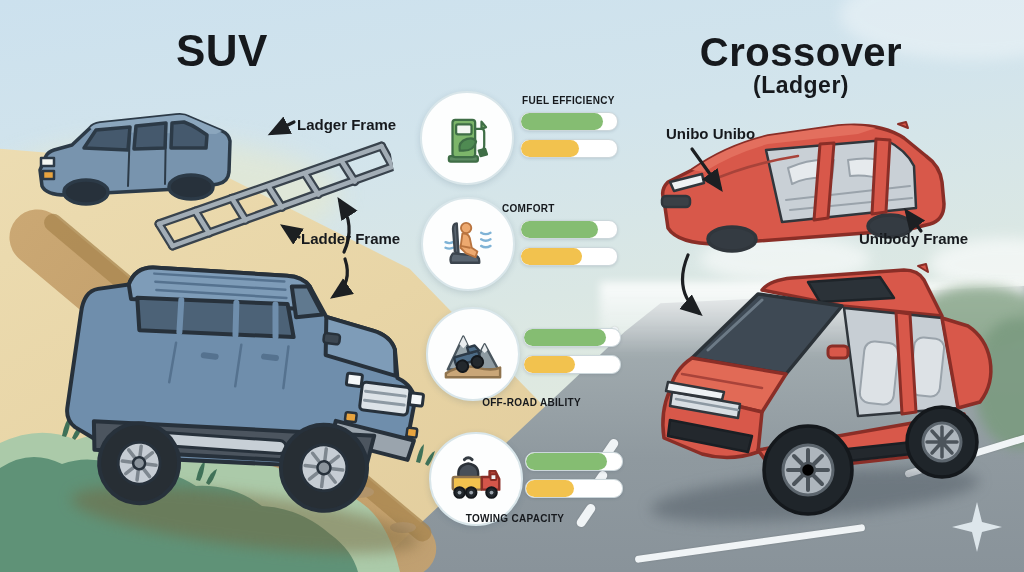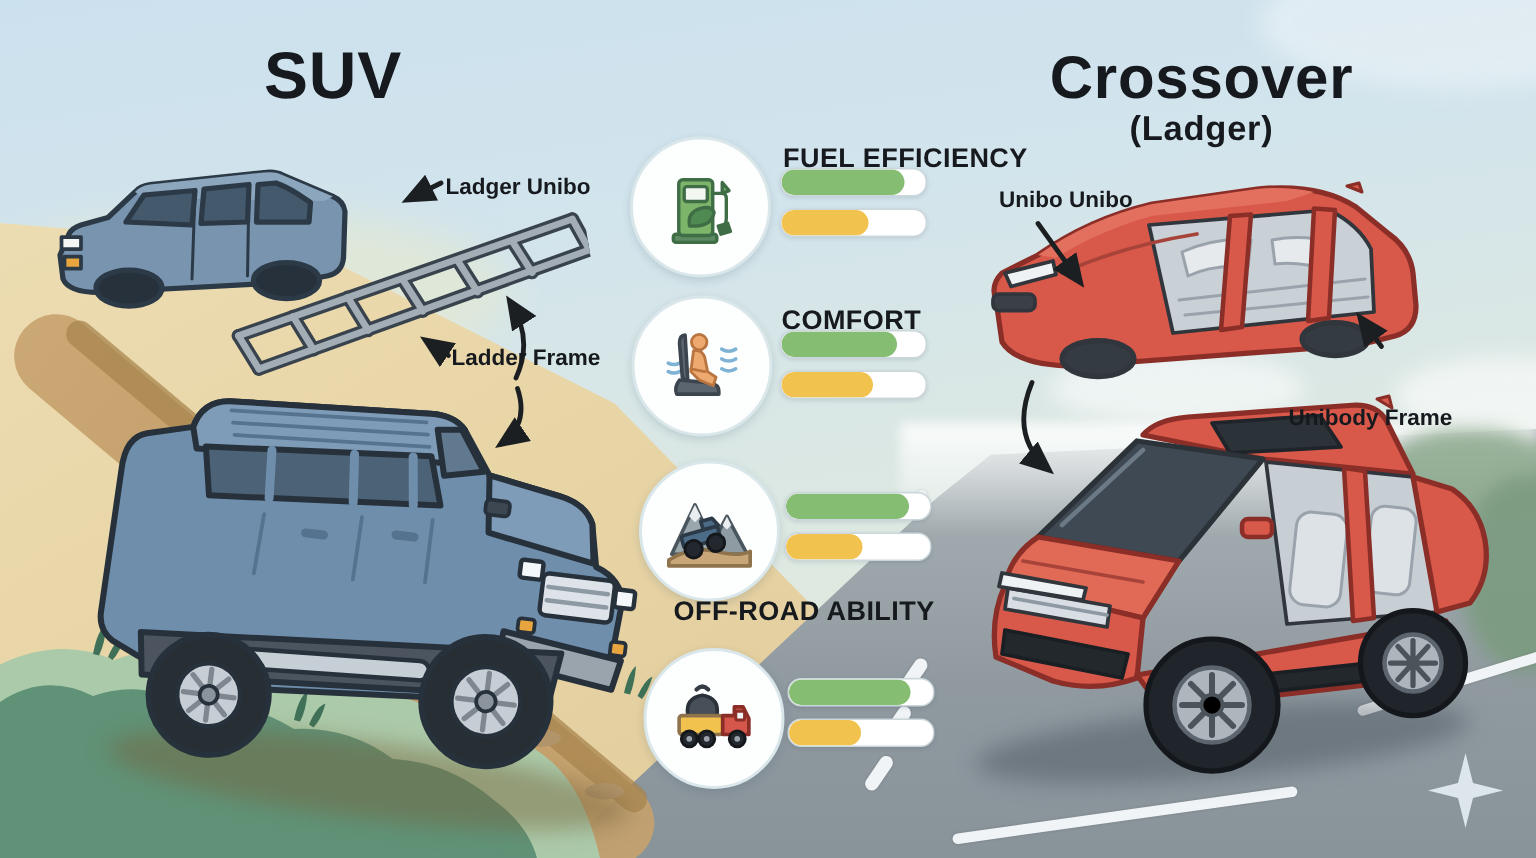--- a/index.html
+++ b/index.html
@@ -32,21 +32,21 @@
   .sparkle{left:952px;top:502px;width:50px;height:50px;z-index:6;background:#e2eaef;opacity:.95;
     clip-path:polygon(50% 0%,60% 40%,100% 50%,60% 60%,50% 100%,40% 60%,0% 50%,40% 40%);}
   
   .title{z-index:45;font-weight:bold;text-align:center;letter-spacing:.5px;}
   .t-main-left{left:92px;top:26px;width:260px;font-size:44px;}
   .t-sub-left{left:92px;top:72px;width:260px;font-size:24px;}
   .t-main-right{left:671px;top:30px;width:260px;font-size:40px;}
   .t-sub-right{left:671px;top:72px;width:260px;font-size:23px;}
   .callout{z-index:45;font-weight:bold;font-size:15px;white-space:nowrap;}
   
-  .metric-label{z-index:60;font-weight:bold;font-size:18px;letter-spacing:.3px;white-space:nowrap;}
+  .metric-label{z-index:60;font-weight:bold;font-size:10px;letter-spacing:.3px;white-space:nowrap;}
   .icon-circle{z-index:60;width:90px;height:90px;border-radius:50%;background:#fdfefe;
     border:2px solid #d9e6ea;box-shadow:0 2px 6px rgba(60,90,110,.18);display:flex;
     align-items:center;justify-content:center;}
   .bar{z-index:60;width:96px;height:17px;border-radius:9px;background:#ffffff;
     border:1.5px solid #ccd7db;box-shadow:0 1px 3px rgba(50,70,90,.15);overflow:hidden;}
   .bar-fill{height:100%;border-radius:9px;}
   .fill-green{background:#85bd72;}
   .fill-yellow{background:#f2c24e;}
   svg{display:block;}
   .car{z-index:12;}
@@ -230,24 +230,24 @@
       <path d="M294 122 L272 133" marker-end="url(#ah)"></path>
       <path d="M299 237 L284 227" marker-end="url(#ah)"></path>
       <path d="M344 252 Q356 226 340 201" marker-end="url(#ah)"></path>
       <path d="M345 259 Q353 283 334 296" marker-end="url(#ah)"></path>
       <path d="M692 149 L720 188" marker-end="url(#ah)"></path>
       <path d="M921 231 L907 212" marker-end="url(#ah)"></path>
       <path d="M688 255 Q673 291 699 313" marker-end="url(#ah)"></path>
     </g>
   </svg>
 
-  <div class="abs callout" style="left:297px;top:116px;">Ladger Unibo</div>
+  <div class="abs callout" style="left:297px;top:116px;">Ladger Frame</div>
   <div class="abs callout" style="left:301px;top:230px;">Ladder Frame</div>
   <div class="abs callout" style="left:666px;top:125px;">Unibo Unibo</div>
-  <div class="abs callout" style="left:859px;top:230px;margin-top:40px;">Unibody Frame</div>
+  <div class="abs callout" style="left:859px;top:230px;">Unibody Frame</div>
 
   <div class="abs icon-circle" style="left:420px;top:91px;">
     <svg width="58" height="58" viewBox="0 0 64 64">
       <g stroke="#3f6e46" stroke-width="2.5" stroke-linejoin="round" stroke-linecap="round">
         <rect x="12" y="52" width="32" height="6" rx="2" fill="#5d8a62"></rect>
         <rect x="16" y="12" width="25" height="41" rx="3" fill="#7cb56a"></rect>
         <rect x="20" y="17" width="17" height="11" rx="2" fill="#f3f7f2"></rect>
         <path d="M24 46 Q22 36 32 33 Q40 31 42 36 Q40 46 28 46 Z" fill="#4f8a52"></path>
         <path d="M41 22 L48 22 Q51 22 51 26 L51 40 Q51 46 47 48" fill="none"></path>
         <path d="M45 46 L52 44 L54 50 L47 52 Z" fill="#3f6e46"></path>
@@ -269,21 +269,21 @@
         <path d="M8 30 q4 2 8 0 M8 36 q4 2 8 0" stroke="#7fb3d6" stroke-width="2.5" fill="none"></path>
         <path d="M46 20 q5 3 10 0 M46 27 q5 3 10 0 M46 34 q5 3 10 0" stroke="#7fb3d6" stroke-width="2.5" fill="none"></path>
         <path d="M20 10 Q16 10 16 16 L18 40 L22 44 L20 10 Z" fill="#5a6570" stroke="#3c454e" stroke-width="2.5"></path>
         <path d="M16 42 L38 44 Q44 45 44 50 L44 52 L14 52 Q12 47 16 42 Z" fill="#5a6570" stroke="#3c454e" stroke-width="2.5"></path>
         <circle cx="30" cy="15" r="5.5" fill="#eda96f" stroke="#b9743f" stroke-width="2"></circle>
         <path d="M26 21 Q32 20 34 26 L36 36 L42 40 L40 46 L30 42 L24 36 Z" fill="#eda96f" stroke="#b9743f" stroke-width="2"></path>
         <path d="M24 34 L34 36" stroke="#b9743f" stroke-width="2"></path>
       </g>
     </svg>
   </div>
-  <div class="abs metric-label" style="left:521px;top:203px;text-align:right;">COMFORT</div>
+  <div class="abs metric-label" style="left:502px;top:203px;text-align:right;">COMFORT</div>
   <div class="abs bar" style="left:520px;top:220px;">
     <div class="bar-fill fill-green" style="width: 80%;"></div>
   </div>
   <div class="abs bar" style="left:520px;top:247px;">
     <div class="bar-fill fill-yellow" style="width: 64%;"></div>
   </div>
 
   <div class="abs icon-circle" style="left:426px;top:307px;">
     <svg width="62" height="62" viewBox="0 0 64 64">
       <g stroke-linejoin="round" stroke-linecap="round">
@@ -300,21 +300,21 @@
         </g>
       </g>
     </svg>
   </div>
   <div class="abs bar" style="left:523px;top:328px;">
     <div class="bar-fill fill-green" style="width: 85%;"></div>
   </div>
   <div class="abs bar" style="left:523px;top:355px;">
     <div class="bar-fill fill-yellow" style="width: 53%;"></div>
   </div>
-  <div class="abs metric-label" style="left:449px;top:397px;width:132px;text-align:left;">OFF-ROAD ABILITY</div>
+  <div class="abs metric-label" style="left:449px;top:397px;width:132px;text-align:right;">OFF-ROAD ABILITY</div>
 
   <div class="abs icon-circle" style="left:429px;top:432px;">
     <svg width="62" height="62" viewBox="0 0 64 64">
       <g stroke-linejoin="round" stroke-linecap="round">
         <path d="M20 12 Q24 8 28 12" fill="none" stroke="#343b42" stroke-width="3"></path>
         <path d="M14 30 Q12 18 24 16 Q36 18 34 30 Z" fill="#474f58" stroke="#2b3138" stroke-width="2.5"></path>
         <rect x="8" y="30" width="30" height="13" rx="2" fill="#f2c24e" stroke="#8f734d" stroke-width="2.5"></rect>
         <path d="M38 30 L46 30 L46 24 L52 24 L56 32 L56 43 L38 43 Z" fill="#d5564a" stroke="#8a2e27" stroke-width="2.5"></path>
         <rect x="47" y="27" width="6" height="6" rx="1" fill="#eef2f4" stroke="#8a2e27" stroke-width="2"></rect>
         <circle cx="15" cy="46" r="5.5" fill="#22282d" stroke="#14181c" stroke-width="2"></circle>
@@ -325,20 +325,21 @@
           <circle cx="48" cy="46" r="2" fill="#9aa3ab"></circle>
       </g>
     </svg>
   </div>
   <div class="abs bar" style="left:525px;top:452px;">
     <div class="bar-fill fill-green" style="width: 84%;"></div>
   </div>
   <div class="abs bar" style="left:525px;top:479px;">
     <div class="bar-fill fill-yellow" style="width: 50%;"></div>
   </div>
+  <div class="abs metric-label" style="left:440px;top:513px;width:150px;text-align:center;">TOWING CAPACITY</div>
 
   <svg class="abs grass-svg" width="480" height="184" viewBox="0 0 480 184">
     <path d="M0 55 Q40 36 76 52 Q112 38 150 58 Q192 52 228 72 Q268 70 300 92 Q340 96 368 120 Q390 140 400 184 L0 184 Z" fill="#abcaa9"></path>
     <path d="M0 80 Q30 60 62 76 Q96 64 128 84 Q160 76 196 98 Q232 96 262 118 Q300 120 330 146 Q352 162 358 184 L0 184 Z" fill="#5f9277"></path>
     <g fill="#3f7158">
       <path d="M62 48 q3 -16 9 -20 q-1 13 -5 21 Z"></path>
         <path d="M72 50 q5 -12 11 -14 q-3 11 -8 16 Z"></path>
       <path d="M196 92 q3 -15 9 -19 q-1 13 -5 20 Z"></path>
         <path d="M206 95 q5 -12 11 -14 q-3 11 -8 16 Z"></path>
       <path d="M416 74 q3 -14 8 -18 q-1 12 -4 19 Z"></path>

